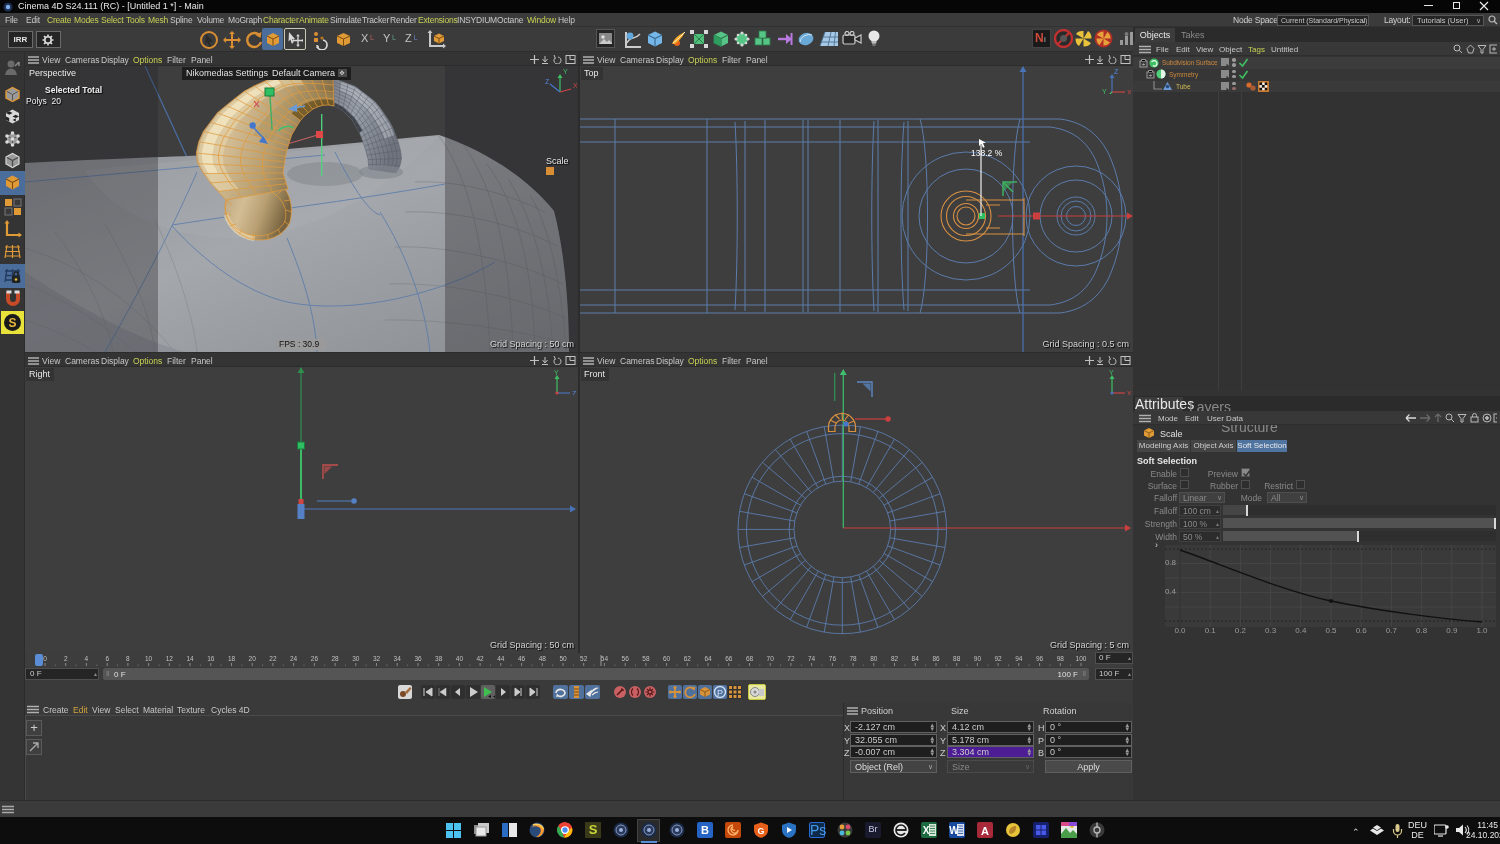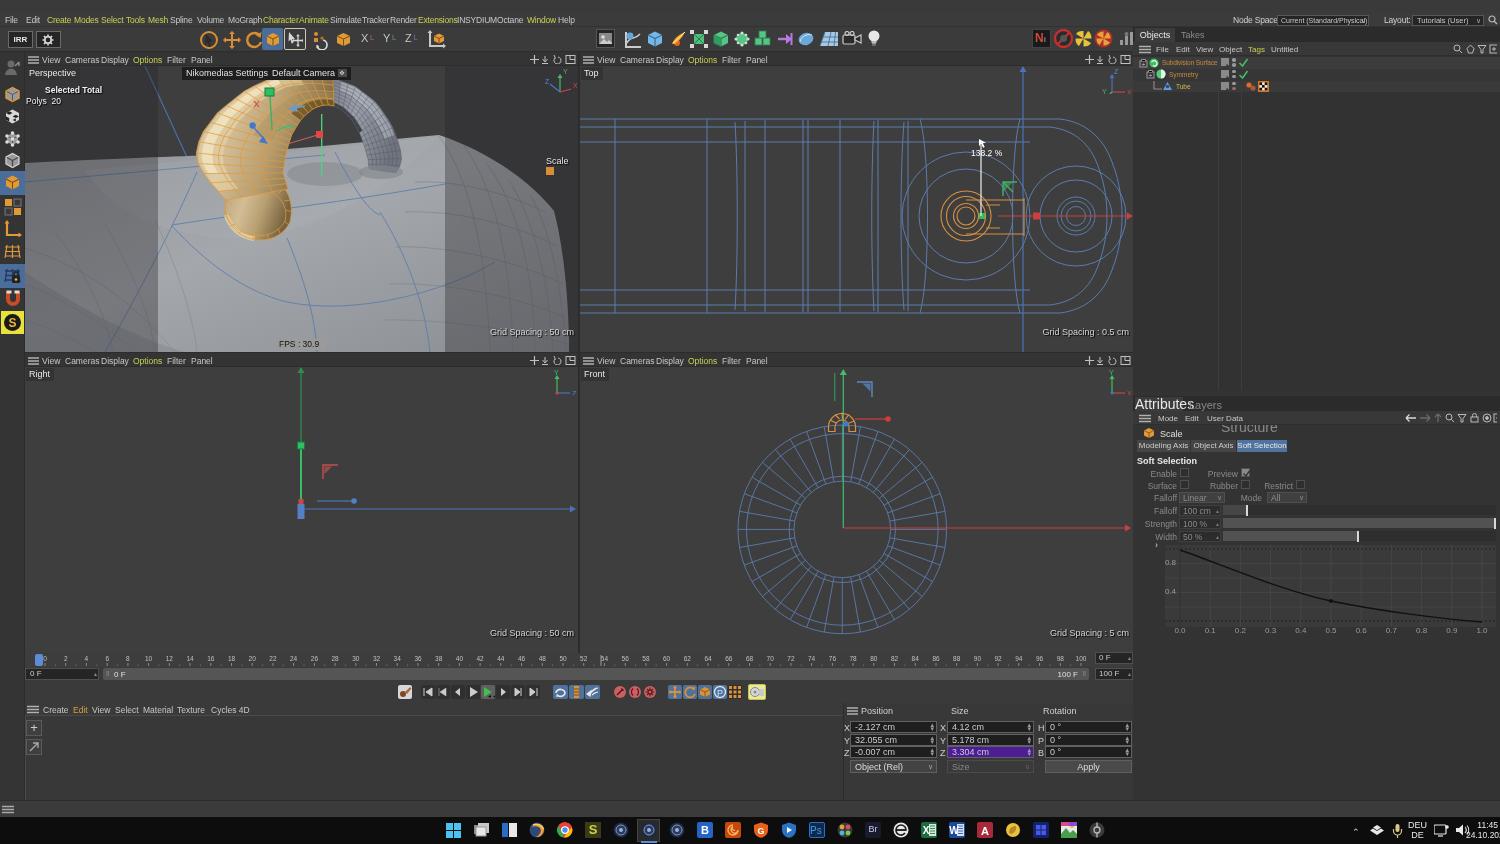--- a/index.html
+++ b/index.html
@@ -12,21 +12,21 @@
 #toolbar{left:0;top:27px;width:1500px;height:25px;background:#3b3b3b;border-bottom:1px solid #2d2d2d}
 .mi{position:absolute;top:2px;font-size:9px;color:#c8c8c8;white-space:nowrap}
 .mi.y{color:#c8d154}
 
 #lsb{left:0;top:52px;width:25px;height:748px;background:#343434;border-right:1px solid #2c2c2c}
 
 .vp{background:#3f3f40}
 .vph{position:absolute;left:0;top:0;right:0;height:14px;background:#343434;border-bottom:1px solid #2c2c2c}
 .vph .mi{top:2.5px;font-size:8.5px}
 .vplabel{position:absolute;left:1px;top:15px;background:#333;color:#e8e8e8;font-size:9px;padding:1px 4px 2px 3px}
-.gridspc{position:absolute;right:4px;bottom:15px;color:#d5d5d5;font-size:9px;text-shadow:1px 1px 1px #000}
+.gridspc{position:absolute;right:4px;bottom:3px;color:#d5d5d5;font-size:9px;text-shadow:1px 1px 1px #000}
 #vp1{left:25px;top:52px;width:553px;height:300px}
 #vp2{left:580px;top:52px;width:553px;height:300px}
 #vp3{left:25px;top:353px;width:553px;height:300px}
 #vp4{left:580px;top:353px;width:553px;height:300px}
 #vdiv{left:578px;top:52px;width:2px;height:601px;background:#2c2c2c}
 #hdiv{left:25px;top:352px;width:1108px;height:1px;background:#2c2c2c}
 
 #rpanel{left:1133px;top:27px;width:367px;height:773px;background:#333}
 
 #timeline{left:25px;top:653px;width:1108px;height:14px;background:#3d3d3d}
@@ -41,20 +41,32 @@
 .fld{position:absolute;background:#242424;border:1px solid #575757;color:#ccc;font-size:9px;line-height:11px;padding-left:4px;white-space:nowrap;overflow:hidden}
 .spin{position:absolute;right:2px;top:1px;color:#999;font-size:7px;line-height:4px}
 .cb{width:9px;height:9px;background:#2e2e2e;border:1px solid #4f4f4f}
 .rl{text-align:right}
 .cbc{width:9px;height:9px;background:#8a8a8a;border:1px solid #4f4f4f}
 .tbtn{position:absolute;top:3px;width:14px;height:14px;background:#2f2f2f;border-radius:2px}
 </style></head>
 <body>
 <div id="stage">
 
+<div class="abs" id="titlebar">
+ <svg class="abs" style="left:3px;top:2px" width="10" height="10">
+        <circle cx="5" cy="5" r="4.5" fill="#1c2f52"></circle>
+        <circle cx="5" cy="5" r="2.2" fill="#7fb2e8"></circle>
+      </svg>
+ <div class="abs" style="left:18px;top:1px">Cinema 4D S24.111 (RC) - [Untitled 1 *] - Main</div>
+ <div class="abs" style="left:1424px;top:5px;width:9px;height:1px;background:#e8e8e8"></div>
+ <div class="abs" style="left:1453px;top:2px;width:7px;height:7px;border:1px solid #e8e8e8"></div>
+ <svg class="abs" style="left:1479px;top:1px" width="10" height="10">
+        <path d="M1 1 L9 9 M9 1 L1 9" stroke="#e8e8e8" stroke-width="1.2"></path>
+      </svg>
+</div>
 
 <div class="abs" id="menubar">
  <div class="mi" style="left:5px">File</div>
  <div class="mi" style="left:26px">Edit</div>
  <div class="mi y" style="left:47px">Create</div>
  <div class="mi y" style="left:74px">Modes</div>
  <div class="mi y" style="left:101px">Select</div>
  <div class="mi y" style="left:126px">Tools</div>
  <div class="mi y" style="left:148px">Mesh</div>
  <div class="mi" style="left:170px">Spline</div>
@@ -786,21 +798,21 @@
             <rect x="4.2" y="1.5" width="2.4" height="2.4"></rect>
             <rect x="1.5" y="4.2" width="2.4" height="2.4"></rect>
             <rect x="6.8" y="4.2" width="2.4" height="2.4"></rect>
             <rect x="4.2" y="6.8" width="2.4" height="2.4"></rect>
           </g>
         </svg>
  </div>
 
  <div class="abs" style="left:0;top:369px;width:367px;height:15px;background:#2b2b2b"></div>
  <div class="abs" style="left:2px;top:370px;width:48px;height:14px;background:#3c3c3c;color:#e8e8e8;font-size:14px;text-align:center;line-height:14px">Attributes</div>
- <div class="abs" style="left:56px;top:372px;color:#8a8a8a;font-size:11px">Layers</div>
+ <div class="abs" style="left:56px;top:372px;color:#8a8a8a;font-size:14px">Layers</div>
  <div class="abs" style="left:88px;top:392px;color:#8a8a8a;font-size:14px">Structure</div>
 
  <div class="abs" style="left:0;top:384px;width:367px;height:14px;background:#383838;border-bottom:1px solid #2e2e2e">
   <svg class="abs" style="left:6px;top:3px" width="12" height="9">
           <path d="M0 1.5h12M0 4.5h12M0 7.5h12" stroke="#b0b0b0" stroke-width="1.6"></path>
         </svg>
   <div class="mi" style="left:25px;top:2.5px;font-size:8px">Mode</div>
   <div class="mi" style="left:52px;top:2.5px;font-size:8px">Edit</div>
   <div class="mi" style="left:74px;top:2.5px;font-size:8px">User Data</div>
   <svg class="abs" style="left:272px;top:2px" width="92" height="10" fill="none">
@@ -1295,21 +1307,21 @@
         <path d="M8 3 A5 5 0 1 0 13 8 A3.5 3.5 0 1 1 8 4.5 A2 2 0 1 0 10 8" stroke="#ffb06a" stroke-width="1.4" fill="none"></path>
       </svg>
  <svg class="abs" style="left:753px;top:5px" width="16" height="16">
         <path d="M8 0.5 L15 3 V8 C15 12.5 11.5 15 8 15.8 C4.5 15 1 12.5 1 8 V3z" fill="#e8601a"></path>
         <text x="8" y="11.5" font-size="9" fill="#fff" text-anchor="middle" font-weight="bold" font-family="Liberation Sans">G</text>
       </svg>
  <svg class="abs" style="left:781px;top:5px" width="16" height="16">
         <path d="M8 0.5 L15 3 V8 C15 12.5 11.5 15 8 15.8 C4.5 15 1 12.5 1 8 V3z" fill="#2a72c4"></path>
         <path d="M6 5l5 3-5 3z" fill="#fff"></path>
       </svg>
- <div class="abs" style="left:809px;top:5px;width:16px;height:16px;background:#0d2a4a;border:1px solid #2a6cd4;color:#4a9ae8;font-size:10px;text-align:left;line-height:15px;border-radius:2px">Ps</div>
+ <div class="abs" style="left:809px;top:5px;width:16px;height:16px;background:#0d2a4a;border:1px solid #2a6cd4;color:#4a9ae8;font-size:14px;text-align:left;line-height:15px;border-radius:2px">Ps</div>
  <svg class="abs" style="left:837px;top:5px" width="16" height="16">
         <circle cx="8" cy="8" r="7.5" fill="#3a3a3a"></circle>
         <circle cx="5" cy="5" r="2.4" fill="#e8a03a"></circle>
         <circle cx="11" cy="5" r="2.4" fill="#d84a6a"></circle>
         <circle cx="5" cy="11" r="2.4" fill="#4ab8d8"></circle>
         <circle cx="11" cy="11" r="2.4" fill="#7ac84a"></circle>
       </svg>
  <div class="abs" style="left:865px;top:5px;width:16px;height:16px;background:#1a1a2e;color:#c8cce8;font-size:9px;text-align:center;line-height:15px;border-radius:2px">Br</div>
  <svg class="abs" style="left:893px;top:5px" width="16" height="16">
         <circle cx="8" cy="8" r="7.5" fill="#e8e8e8"></circle>

